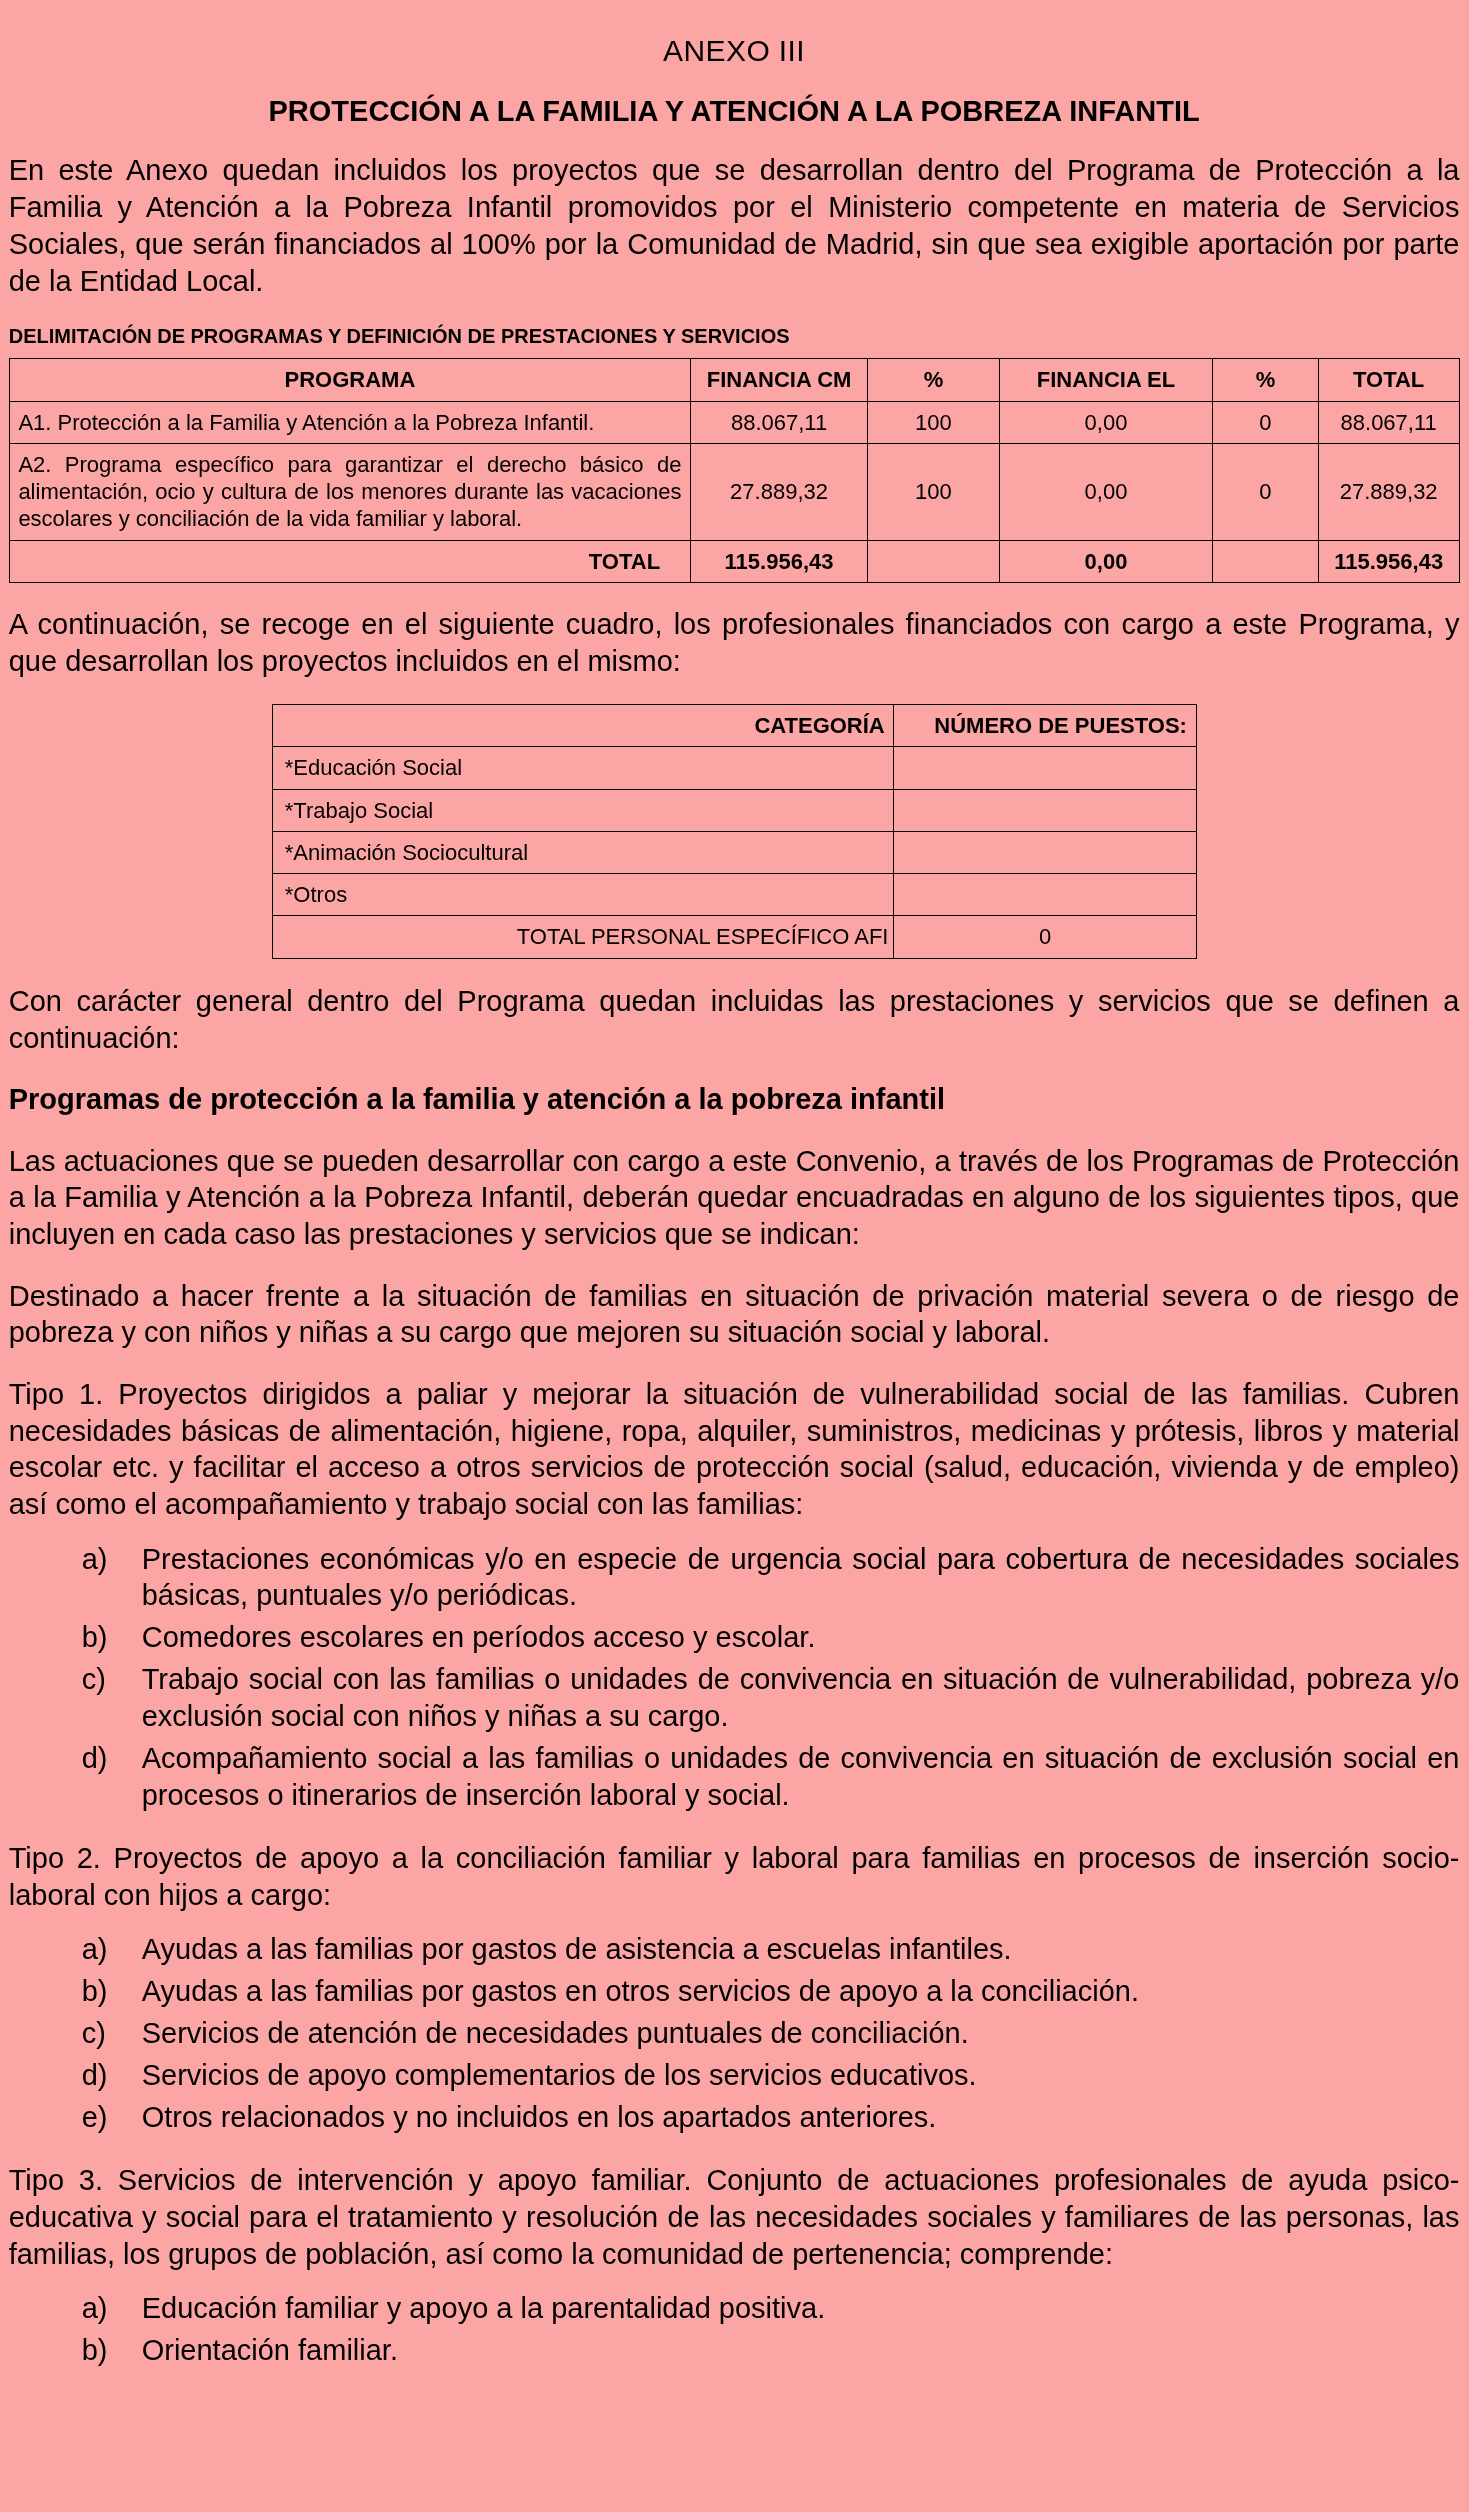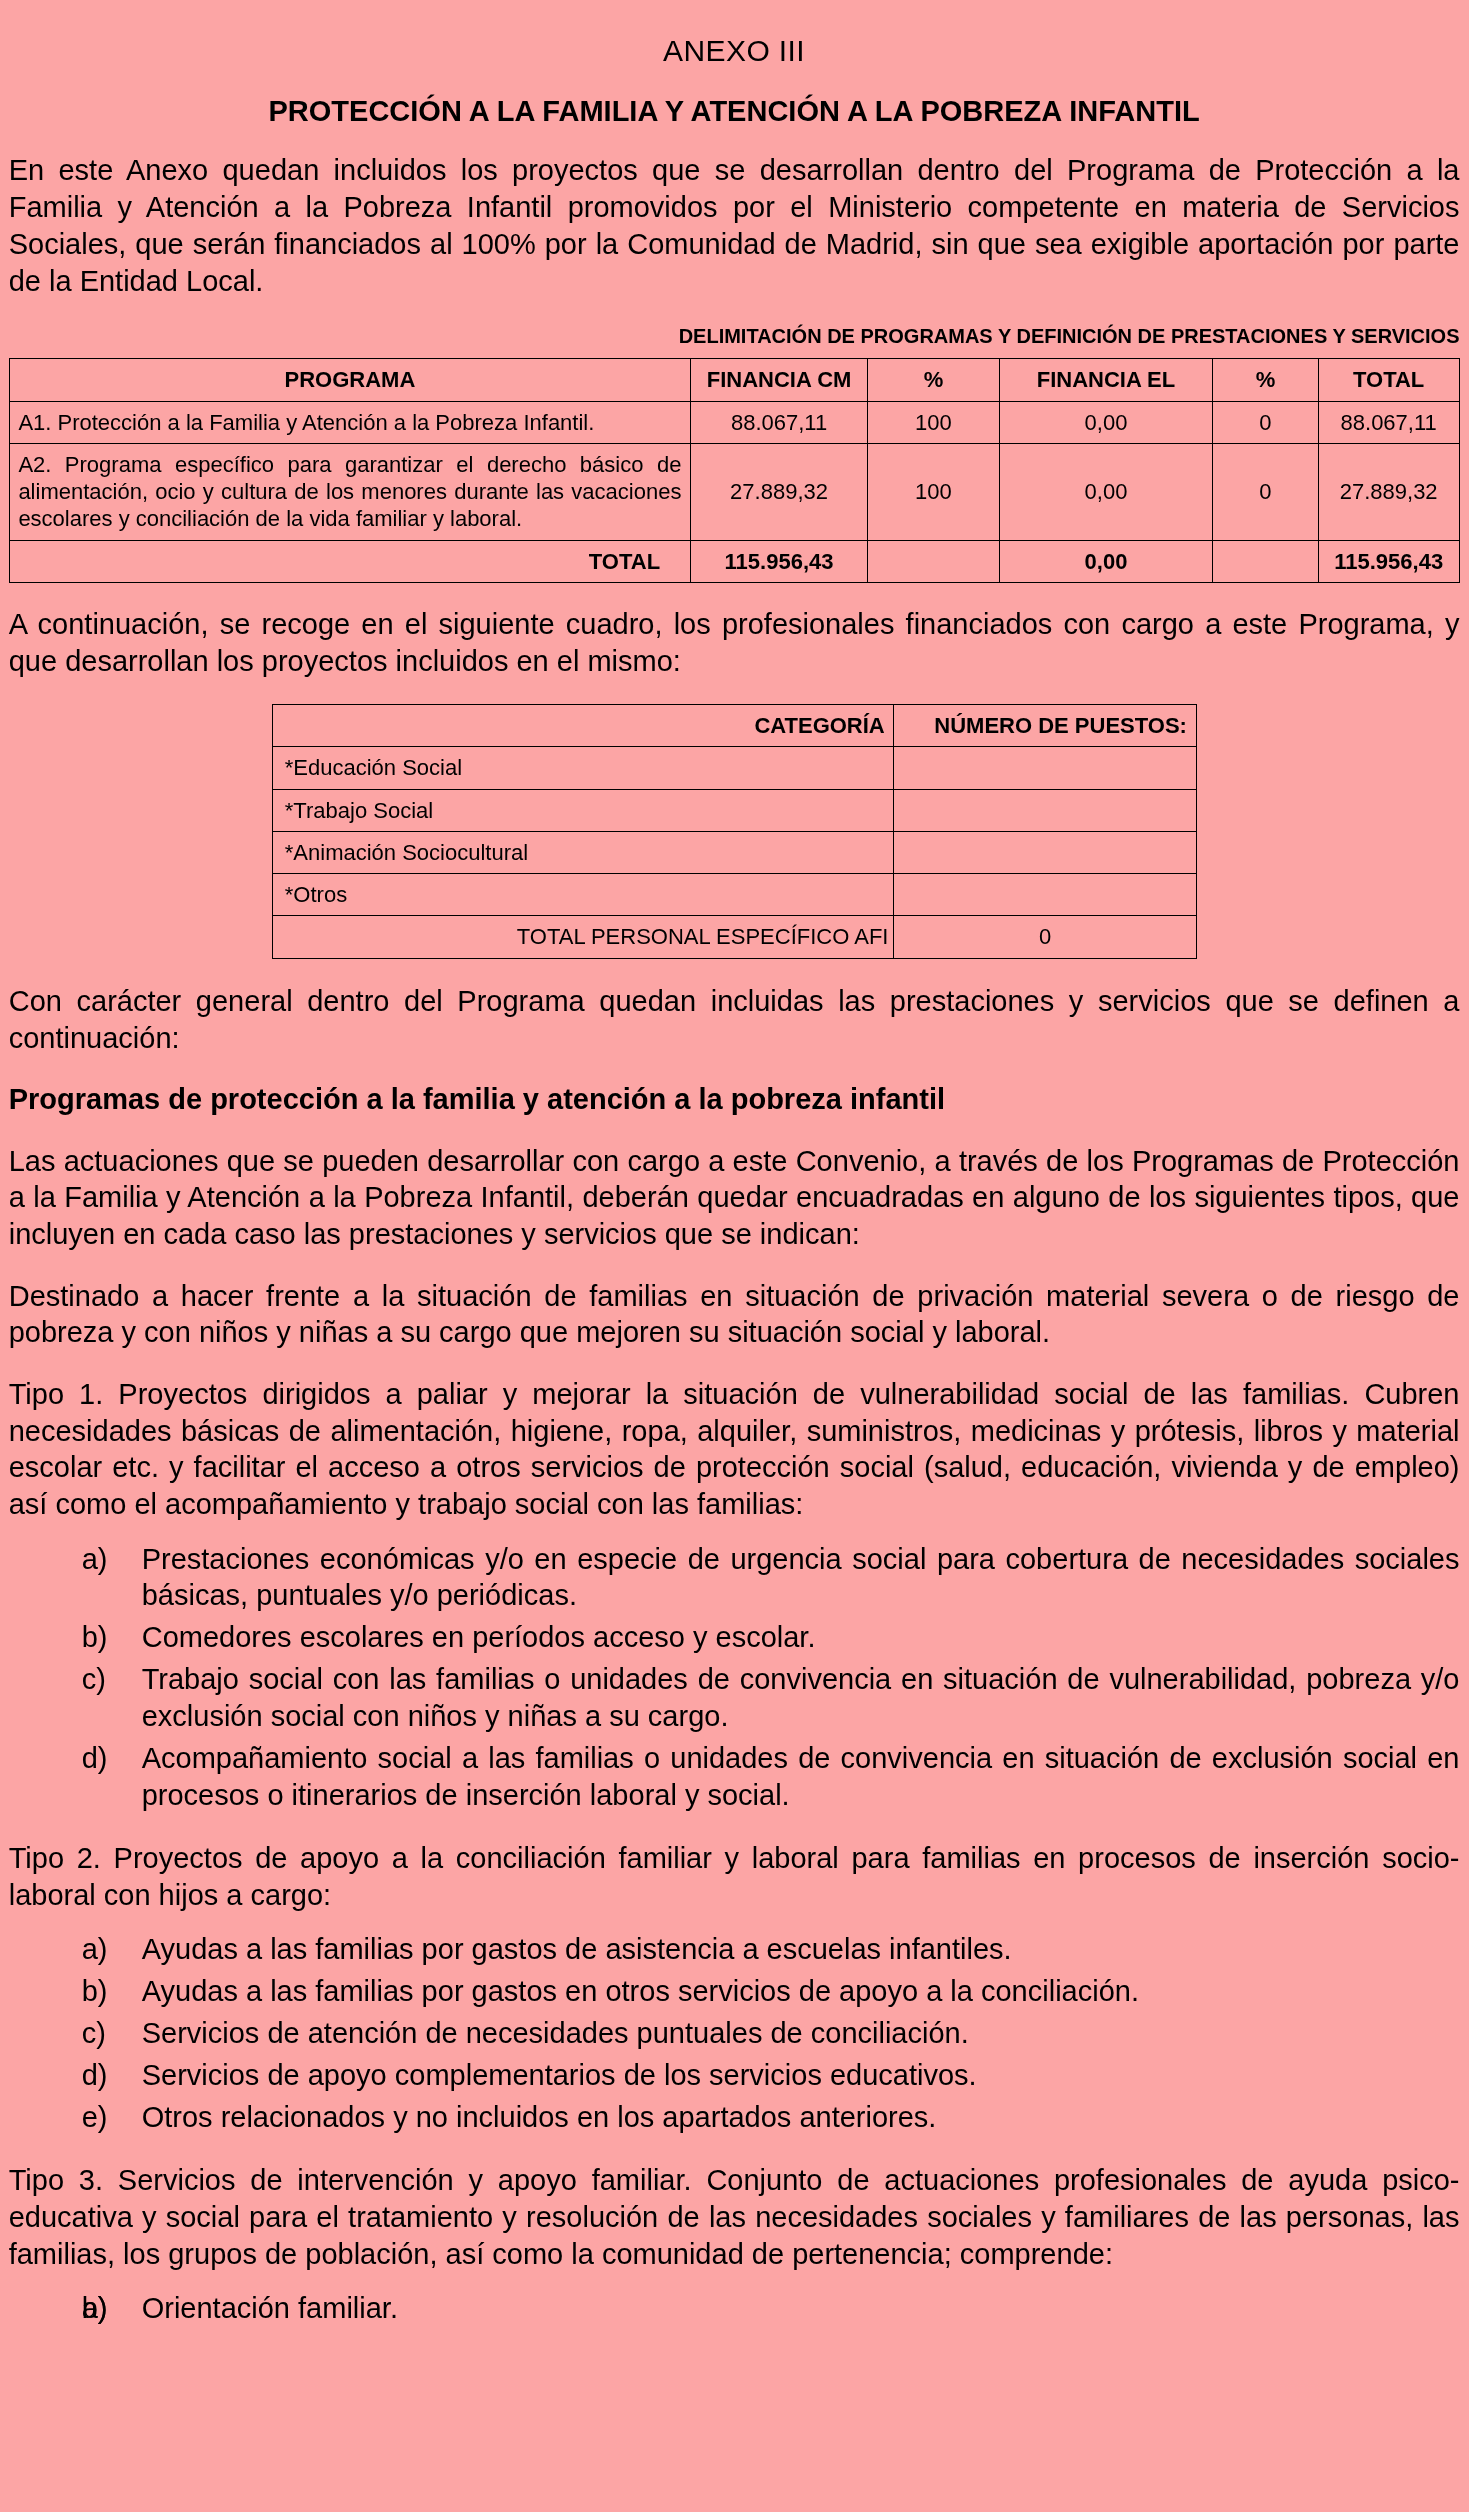--- a/index.html
+++ b/index.html
@@ -38,21 +38,21 @@
 
   .section-heading {
     margin: 0 0 24.5px 0;
     font-weight: bold;
     text-align: left;
     font-size: 29px;
   }
 
   .table-caption {
     margin: 1.7px 0 8.7px 0;
-    text-align: right;
+    text-align: left;
     font-weight: bold;
     font-size: 20px;
   }
 
   table { border-collapse: collapse; table-layout: fixed; }
   td, th { border: 1.7px solid #000; vertical-align: top; }
 
   
   .funding-table {
     width: 100%;
@@ -264,20 +264,21 @@
       <span class="marker">e)</span>
       <span>Otros relacionados y no incluidos en los apartados anteriores.</span>
     </div>
   </div>
 
   <p class="body tight">Tipo 3. Servicios de intervención y apoyo familiar. Conjunto de actuaciones profesionales de ayuda psico-educativa y social para el tratamiento y resolución de las necesidades sociales y familiares de las personas, las familias, los grupos de población, así como la comunidad de pertenencia; comprende:</p>
 
   <div class="lettered-list last">
     <div class="list-item">
       <span class="marker">a)</span>
+      <span>Educación familiar y apoyo a la parentalidad positiva.</span>
     </div>
     <div class="list-item">
       <span class="marker">b)</span>
       <span>Orientación familiar.</span>
     </div>
   </div>
 
 </div>
 
 

